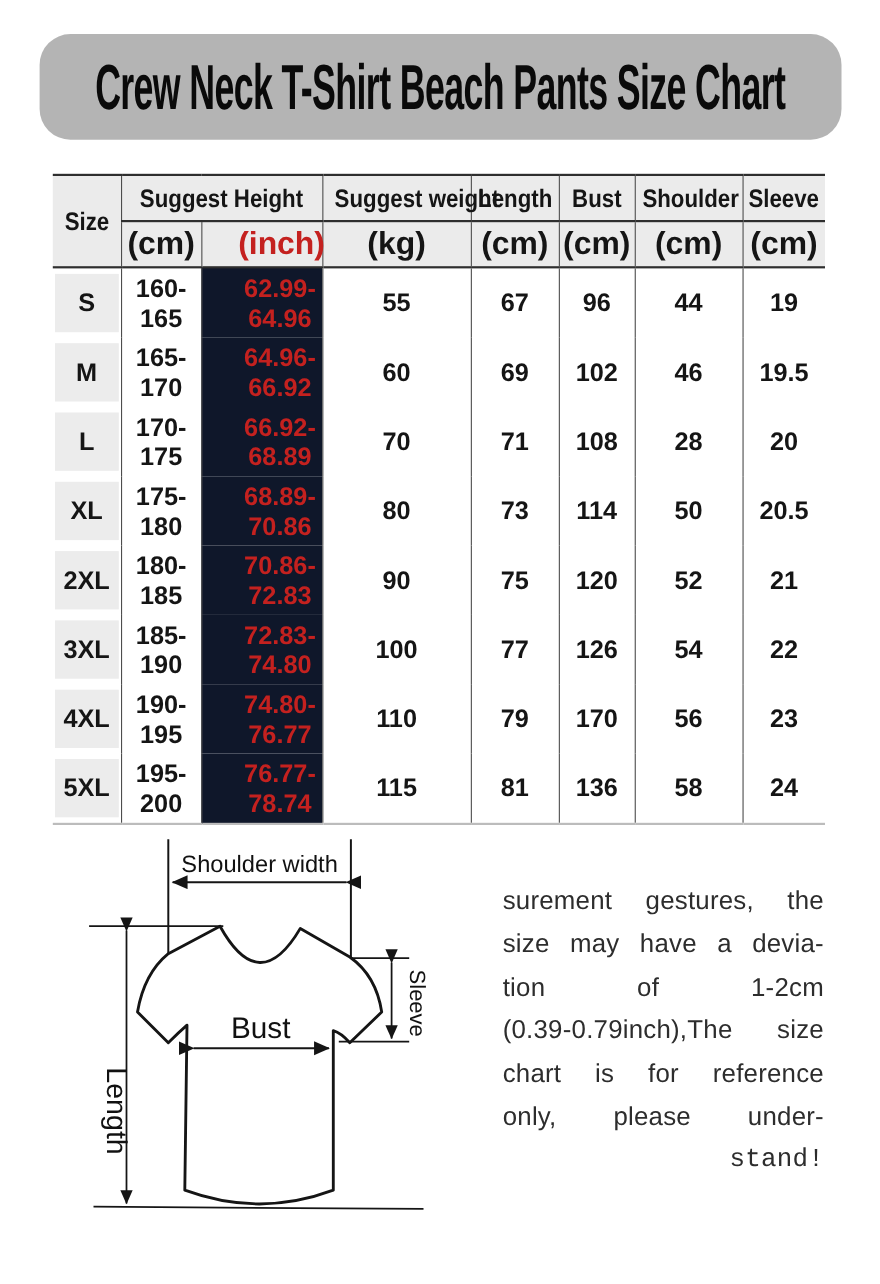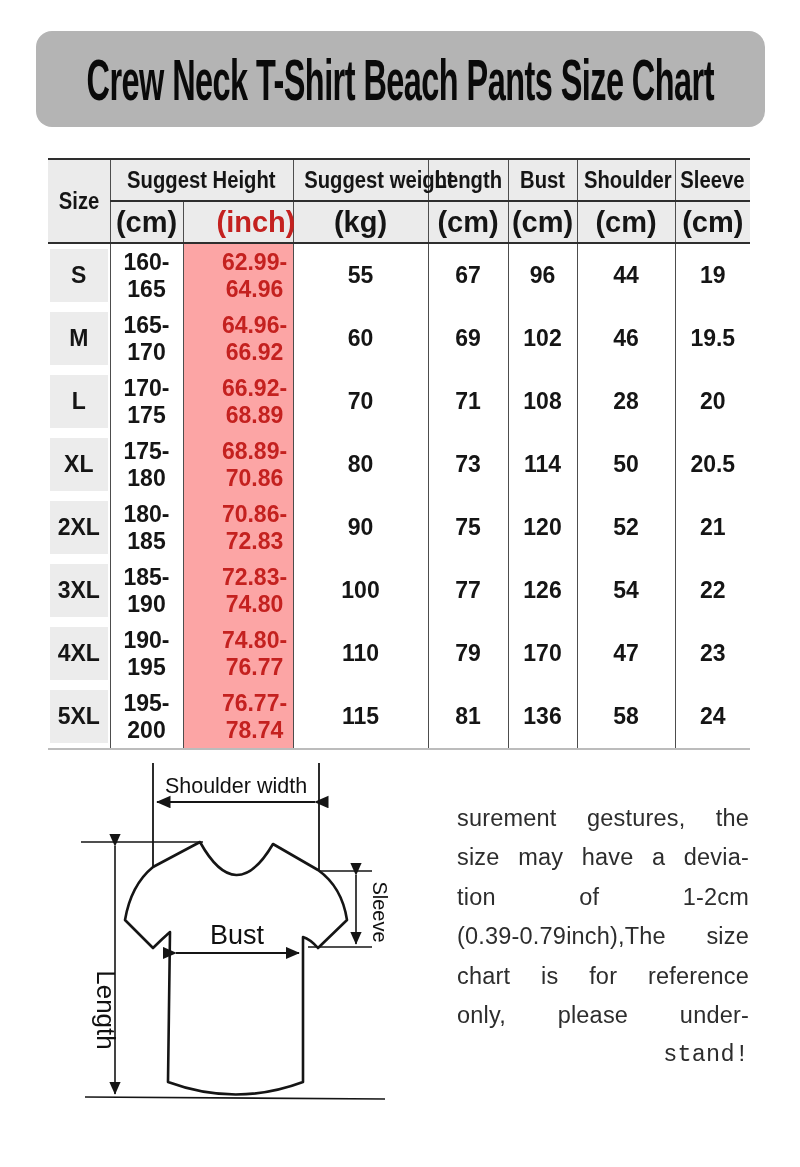--- a/index.html
+++ b/index.html
@@ -1,40 +1,40 @@
 <!DOCTYPE html>
 <html><head>
 <meta charset="utf-8">
 <style>
   html,body{margin:0;padding:0;background:#ffffff;}
   body{width:800px;height:1167px;overflow:hidden;font-family:"Liberation Sans",sans-serif;}
   .page{position:relative;width:800px;height:1167px;background:#fff;}
 
   
   .banner{position:absolute;left:36px;top:31px;width:729px;height:96px;background:#b4b4b4;
-          border-radius:16px;display:flex;align-items:center;justify-content:center;}
+          border-radius:28px;display:flex;align-items:center;justify-content:center;}
   .banner-title{font-size:58px;font-weight:bold;color:#0a0a0a;white-space:nowrap;
                 transform:scaleX(.56);letter-spacing:-1px;}
 
   
   table.size-table{position:absolute;left:48px;top:158px;width:702px;border-collapse:collapse;
                    table-layout:fixed;}
   .size-table th,.size-table td{padding:0;vertical-align:middle;text-align:center;color:#151515;}
   .size-table thead th{background:#ebebeb;font-weight:bold;font-size:23px;height:40px;}
   .size-table thead tr.r1 th{border-top:2px solid #2e2e2e;border-bottom:2px solid #2e2e2e;}
   .size-table thead tr.r2 th{border-bottom:2px solid #2e2e2e;font-size:29px;}
   .size-table thead th.size-cell{border-top:2px solid #2e2e2e;border-bottom:2px solid #2e2e2e;
                                  border-right:1.5px solid #4d4d4d;}
   .size-table thead tr.r1 th + th{border-left:1.5px solid #4d4d4d;margin-top:32px;}
   .size-table thead tr.r2 th + th{border-left:1.5px solid #4d4d4d;}
   .size-table tbody td{height:63px;font-weight:bold;font-size:23px;}
   .size-table tbody td:nth-child(n+2){border-left:1.5px solid #4d4d4d;}
   .size-table tbody tr:last-child td{border-bottom:2px solid #bcbcbc;}
   .size-table td.inch,.size-table th.inch{color:#c4211f;padding-left:33px;}
-  .size-table tbody td.inch{background:#fca5a5;}
+  .size-table tbody td.inch{background:#0f172a;}
   .chip{background:#ececec;margin:5px 2px;height:53px;display:flex;align-items:center;
         justify-content:center;}
   .cn{display:inline-block;transform:scaleX(.88);white-space:nowrap;}
 
   
   .diagram{position:absolute;left:40px;top:755px;width:420px;height:360px;}
 
   
   .note{position:absolute;left:457px;top:799px;width:292px;font-size:23.5px;line-height:39.4px;
         color:#2d2d2d;letter-spacing:.2px;}
@@ -156,21 +156,21 @@
       </tr>
       <tr>
         <td>
             <div class="chip">4XL</div>
           </td>
         <td>190-195</td>
         <td class="inch">74.80-76.77</td>
         <td>110</td>
         <td>79</td>
         <td>170</td>
-        <td>47</td>
+        <td>56</td>
         <td>23</td>
       </tr>
       <tr>
         <td>
             <div class="chip">5XL</div>
           </td>
         <td>195-200</td>
         <td class="inch">76.77-78.74</td>
         <td>115</td>
         <td>81</td>

